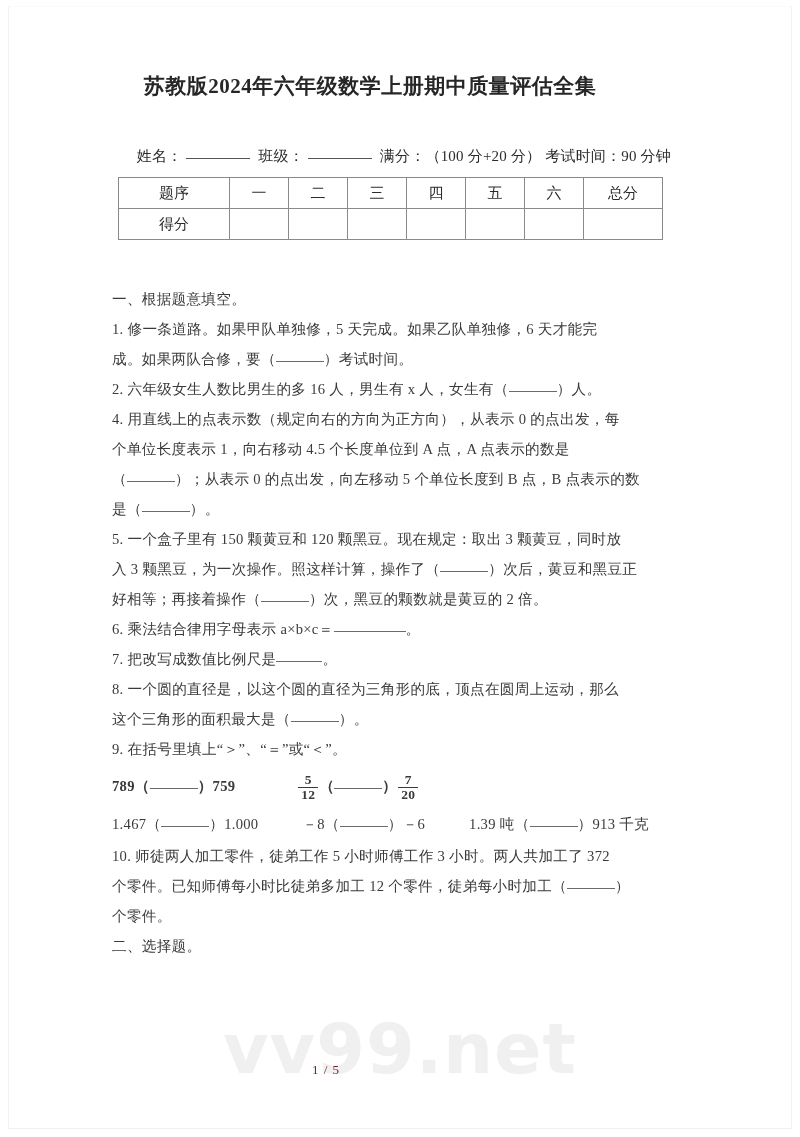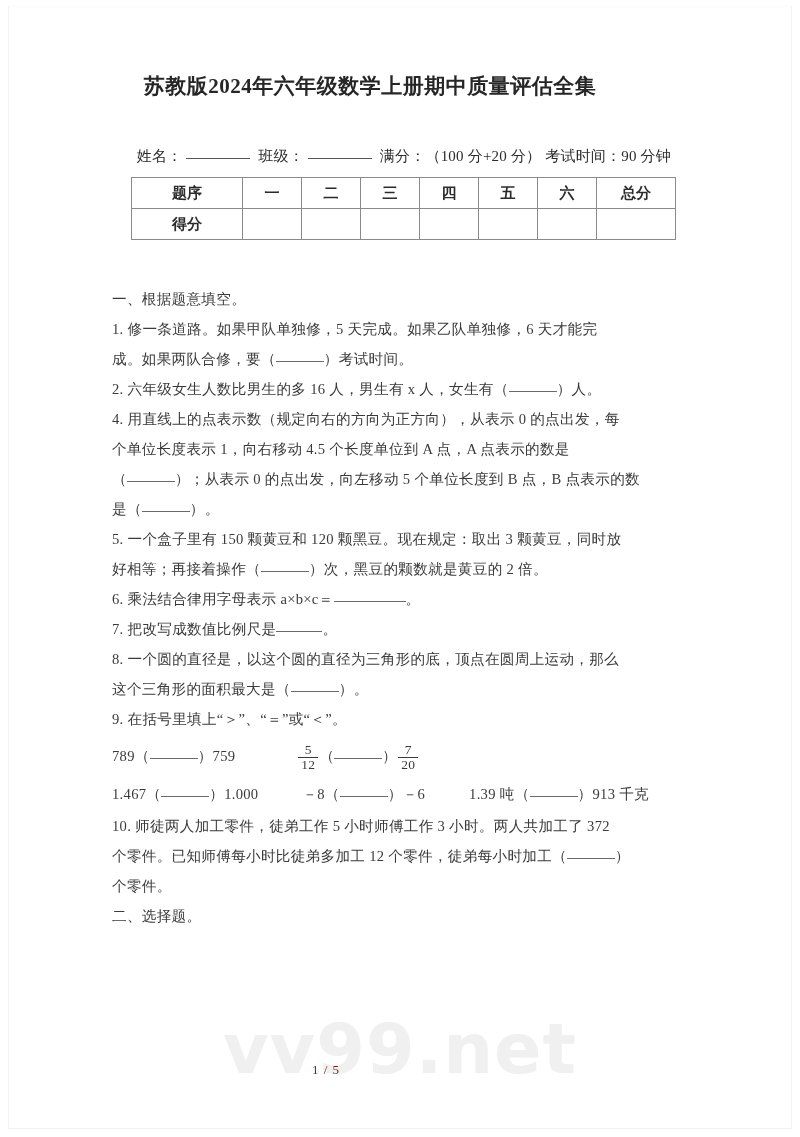--- a/index.html
+++ b/index.html
@@ -83,26 +83,25 @@
     display: inline-block;
     width: 64px;
     border-bottom: 1px solid #555;
     margin: 0 4px;
     vertical-align: 2px;
   }
 
   
   .score-table {
     position: absolute;
-    left: 131px;
+    left: 118px;
     top: 177px;
     width: 528px;
     border-collapse: collapse;
     table-layout: fixed;
-    font-weight: bold;
   }
   .score-table td {
     border: 1px solid #8a8a8a;
     height: 30px;
     text-align: center;
     vertical-align: middle;
     font-size: 15px;
     color: #2b2b2b;
     padding: 0;
   }
@@ -148,21 +147,21 @@
     border-bottom: 1px solid #6a6a6a;
     vertical-align: 2px;
   }
 
   
   .cmp-row {
     line-height: 34px;
     margin: 0;
     white-space: nowrap;
   }
-  .cmp-row.row-frac { line-height: 40px; }
+  .cmp-row.row-frac { line-height: 40px; font-weight: bold; }
   .cmp-item {
     display: inline-block;
     vertical-align: middle;
   }
   .cmp-gap-a { display: inline-block; width: 54px; }
   .cmp-gap-b { display: inline-block; width: 36px; }
   .frac {
     display: inline-block;
     vertical-align: middle;
     text-align: center;
@@ -265,20 +264,23 @@
       </p>
       <p class="q">
         <span>是（</span><span class="blank-paren"></span><span>）。</span>
       </p>
 
       <p class="q">
         <span>5.</span>
         <span>一个盒子里有 150 颗黄豆和 120 颗黑豆。现在规定：取出 3 颗黄豆，同时放</span>
       </p>
       <p class="q">
+        <span>入 3 颗黑豆，为一次操作。照这样计算，操作了（</span><span class="blank-paren"></span><span>）次后，黄豆和黑豆正</span>
+      </p>
+      <p class="q">
         <span>好相等；再接着操作（</span><span class="blank-paren"></span><span>）次，黑豆的颗数就是黄豆的 2 倍。</span>
       </p>
 
       <p class="q">
         <span>6.</span>
         <span>乘法结合律用字母表示 a×b×c＝</span><span class="blank-line-long"></span><span>。</span>
       </p>
 
       <p class="q">
         <span>7.</span>

